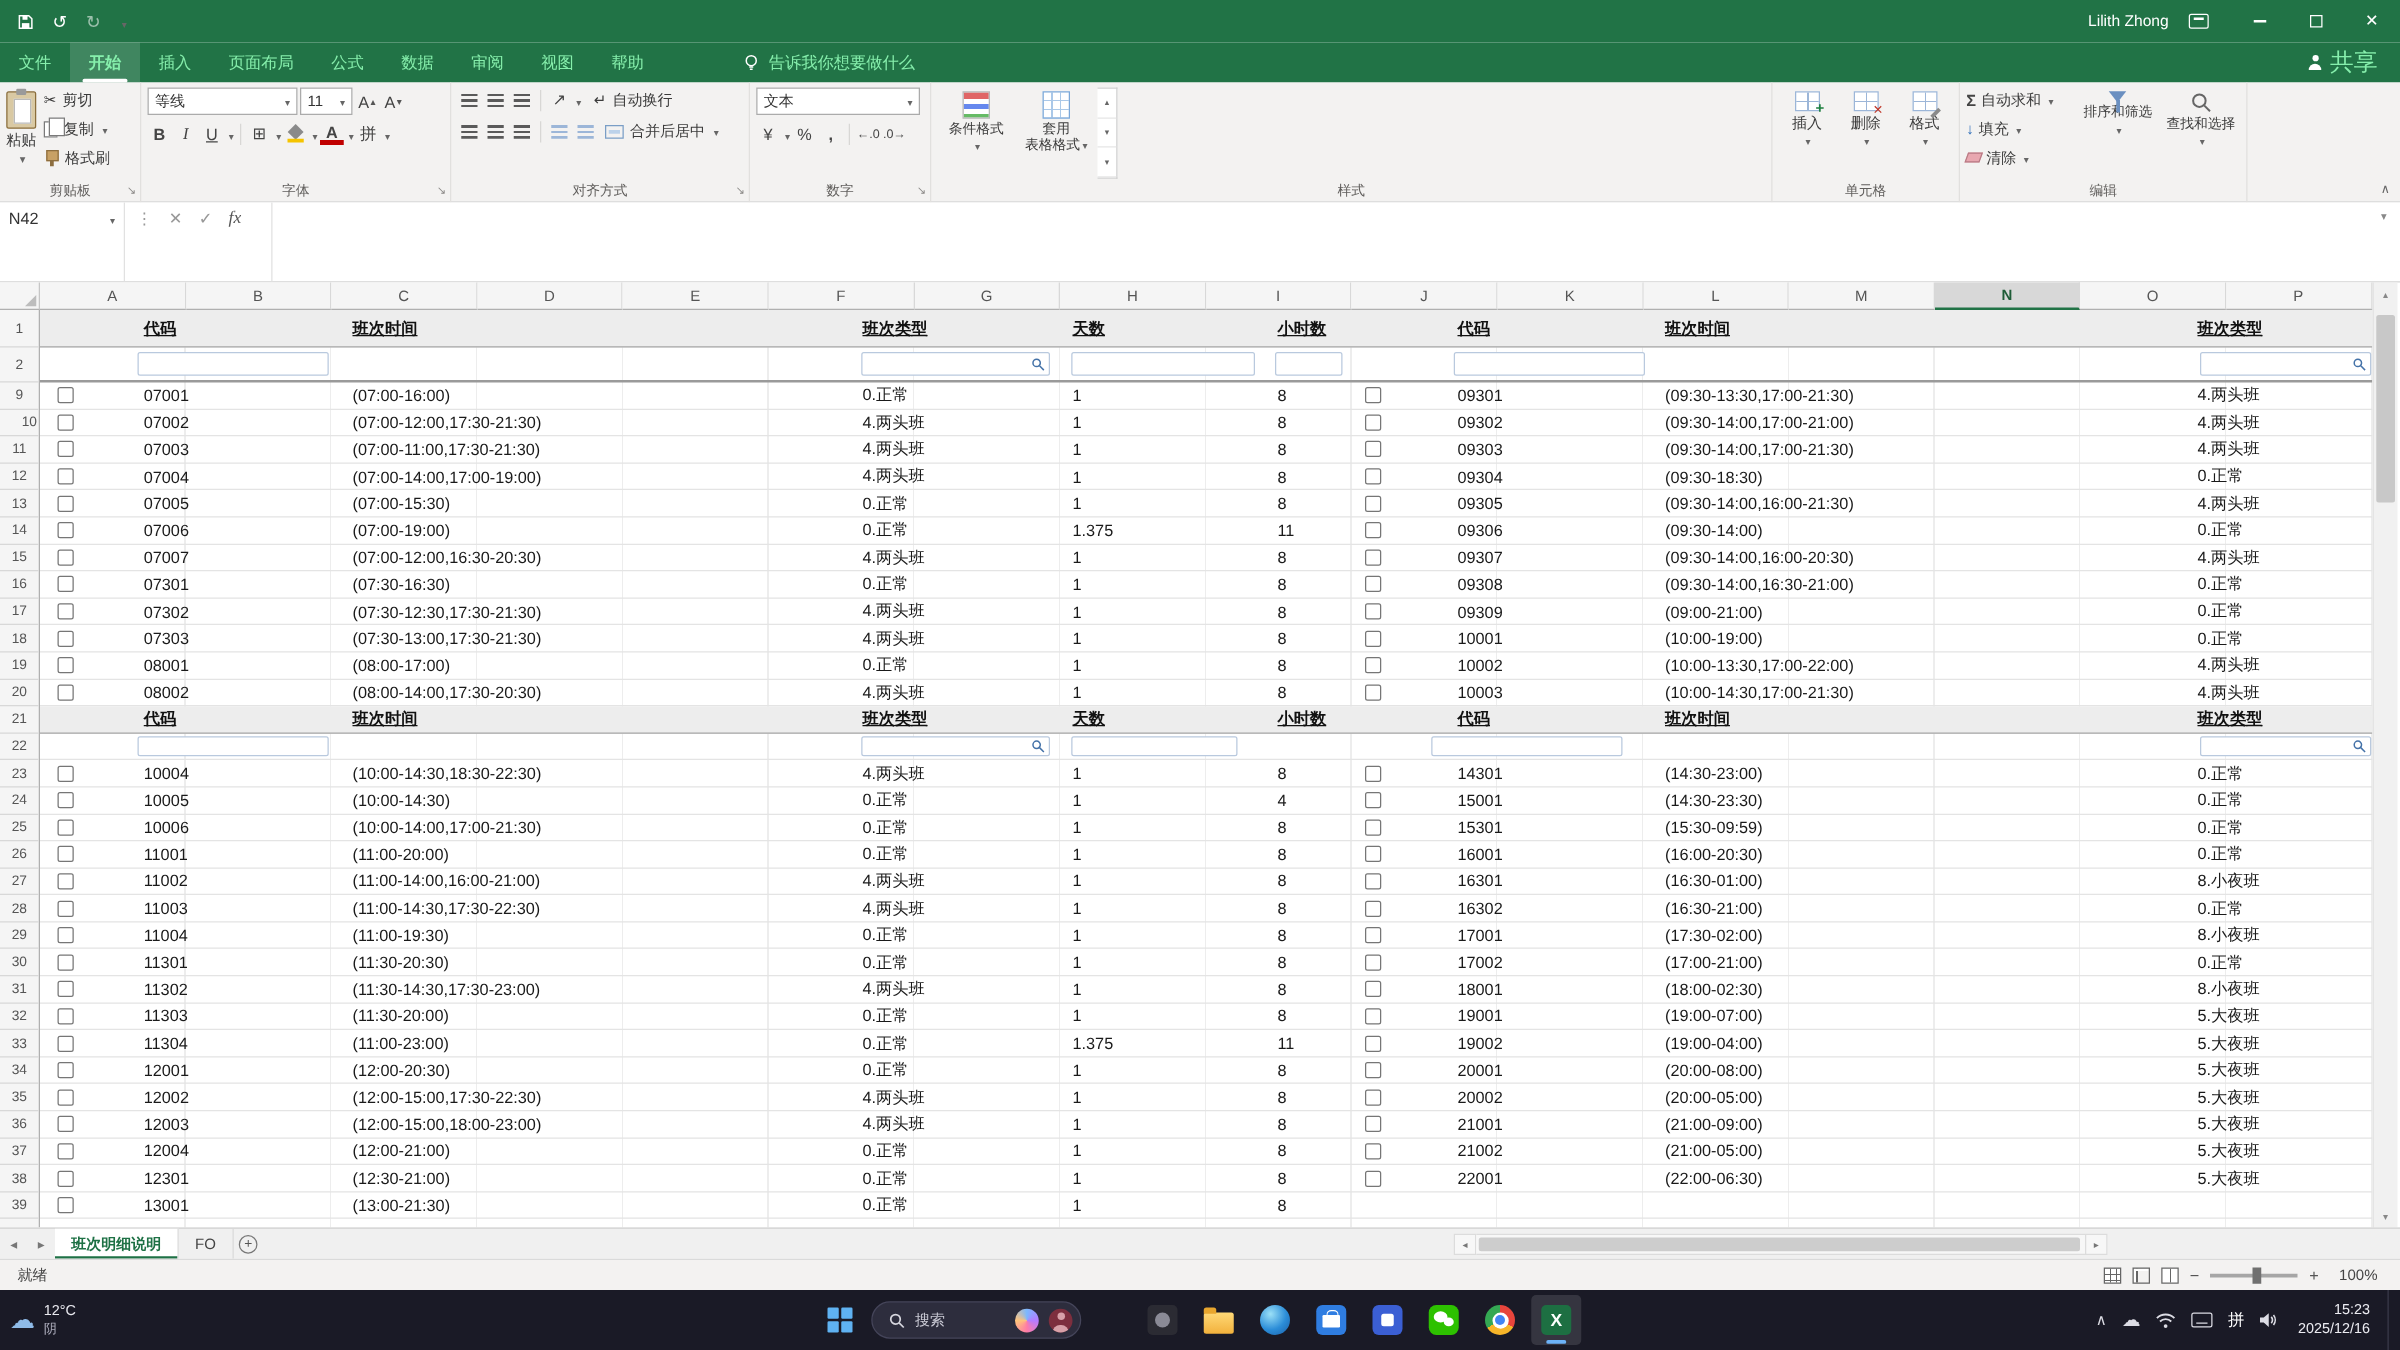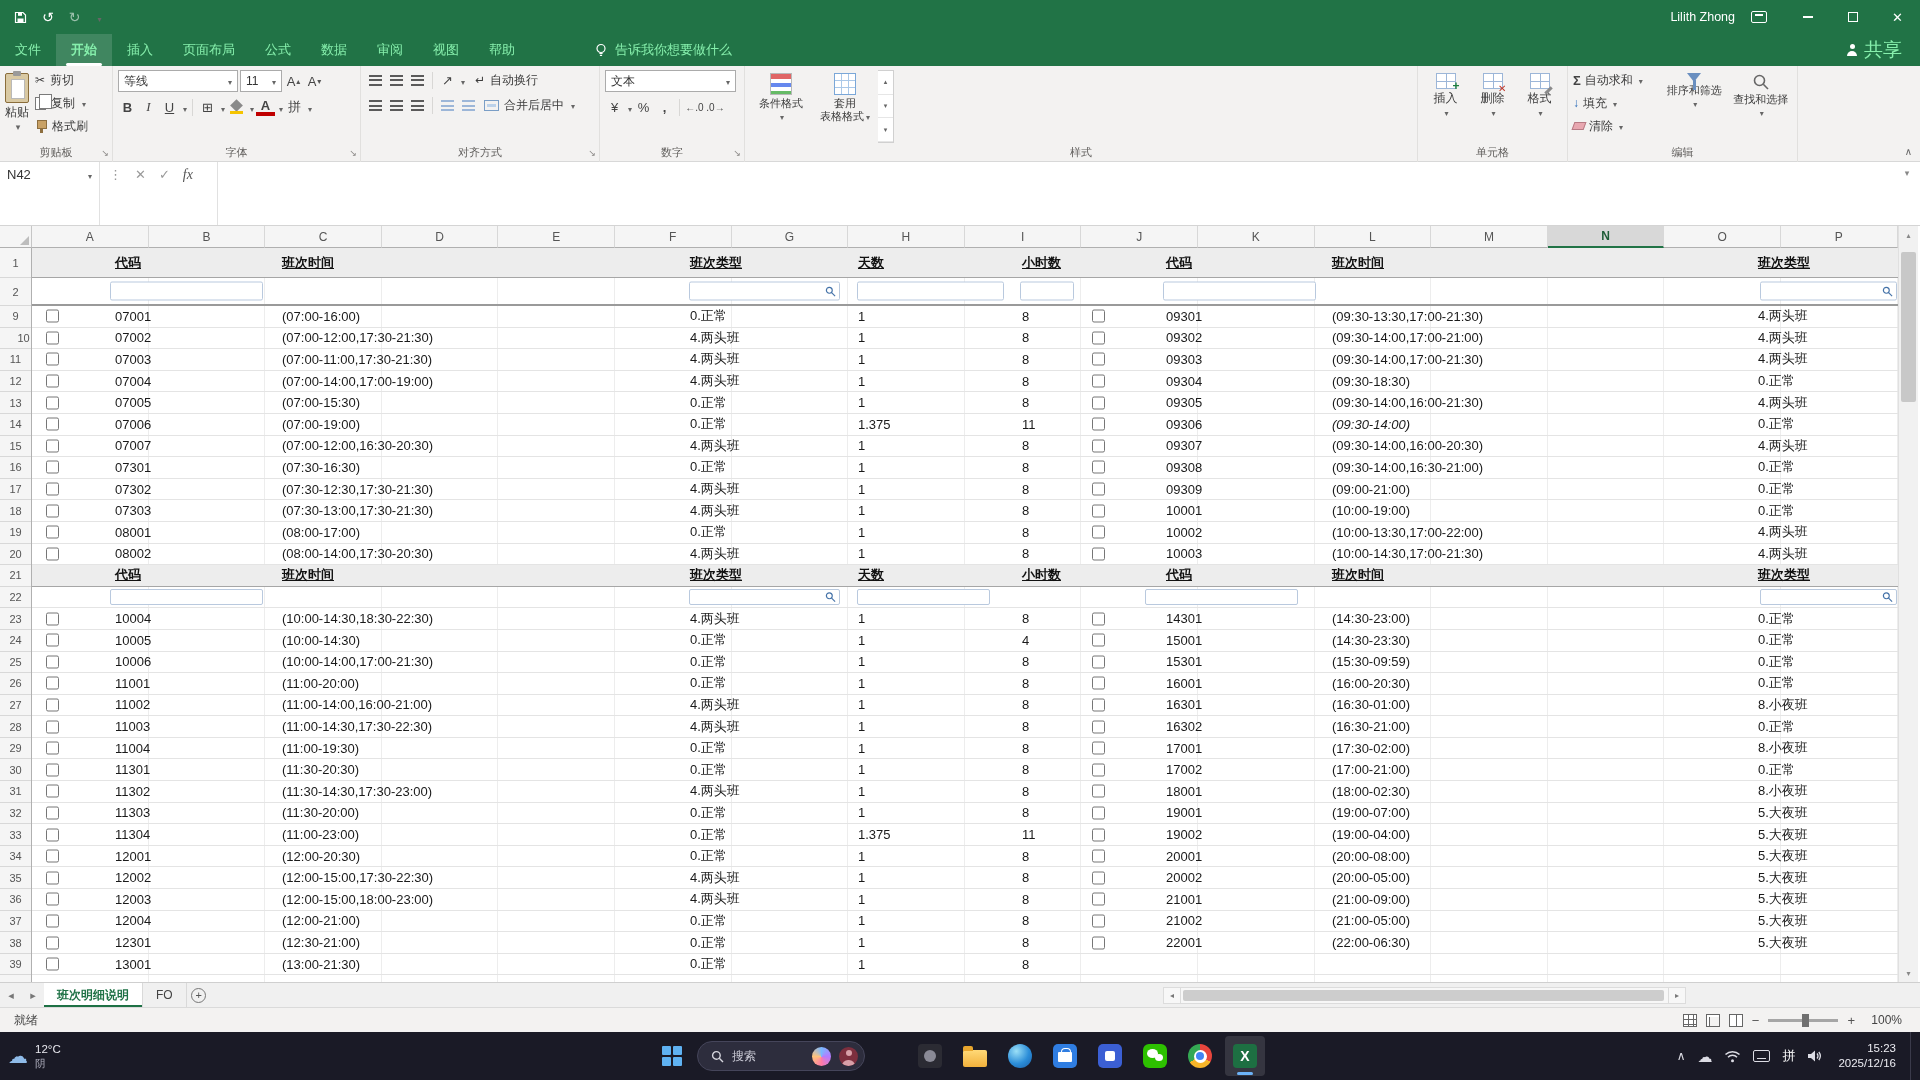--- a/index.html
+++ b/index.html
@@ -652,21 +652,21 @@
       </div>
       <div class="row" style="height: 21.6px;">
         <div class="cbx" style="left: 14px;"></div>
         <div class="cell" style="left: 83px;">07006</div>
         <div class="cell" style="left: 250px;">(07:00-19:00)</div>
         <div class="cell" style="left: 658px;">0.正常</div>
         <div class="cell" style="left: 826px;">1.375</div>
         <div class="cell" style="left: 990px;">11</div>
         <div class="cbx" style="left: 1060px;"></div>
         <div class="cell" style="left: 1134px;">09306</div>
-        <div class="cell" style="left: 1300px; font-style: italic;">(09:30-14:00)</div>
+        <div class="cell" style="left: 1300px;">(09:30-14:00)</div>
         <div class="cell" style="left: 1726px;">0.正常</div>
       </div>
       <div class="row" style="height: 21.6px;">
         <div class="cbx" style="left: 14px;"></div>
         <div class="cell" style="left: 83px;">07007</div>
         <div class="cell" style="left: 250px;">(07:00-12:00,16:30-20:30)</div>
         <div class="cell" style="left: 658px;">4.两头班</div>
         <div class="cell" style="left: 826px;">1</div>
         <div class="cell" style="left: 990px;">8</div>
         <div class="cbx" style="left: 1060px;"></div>

